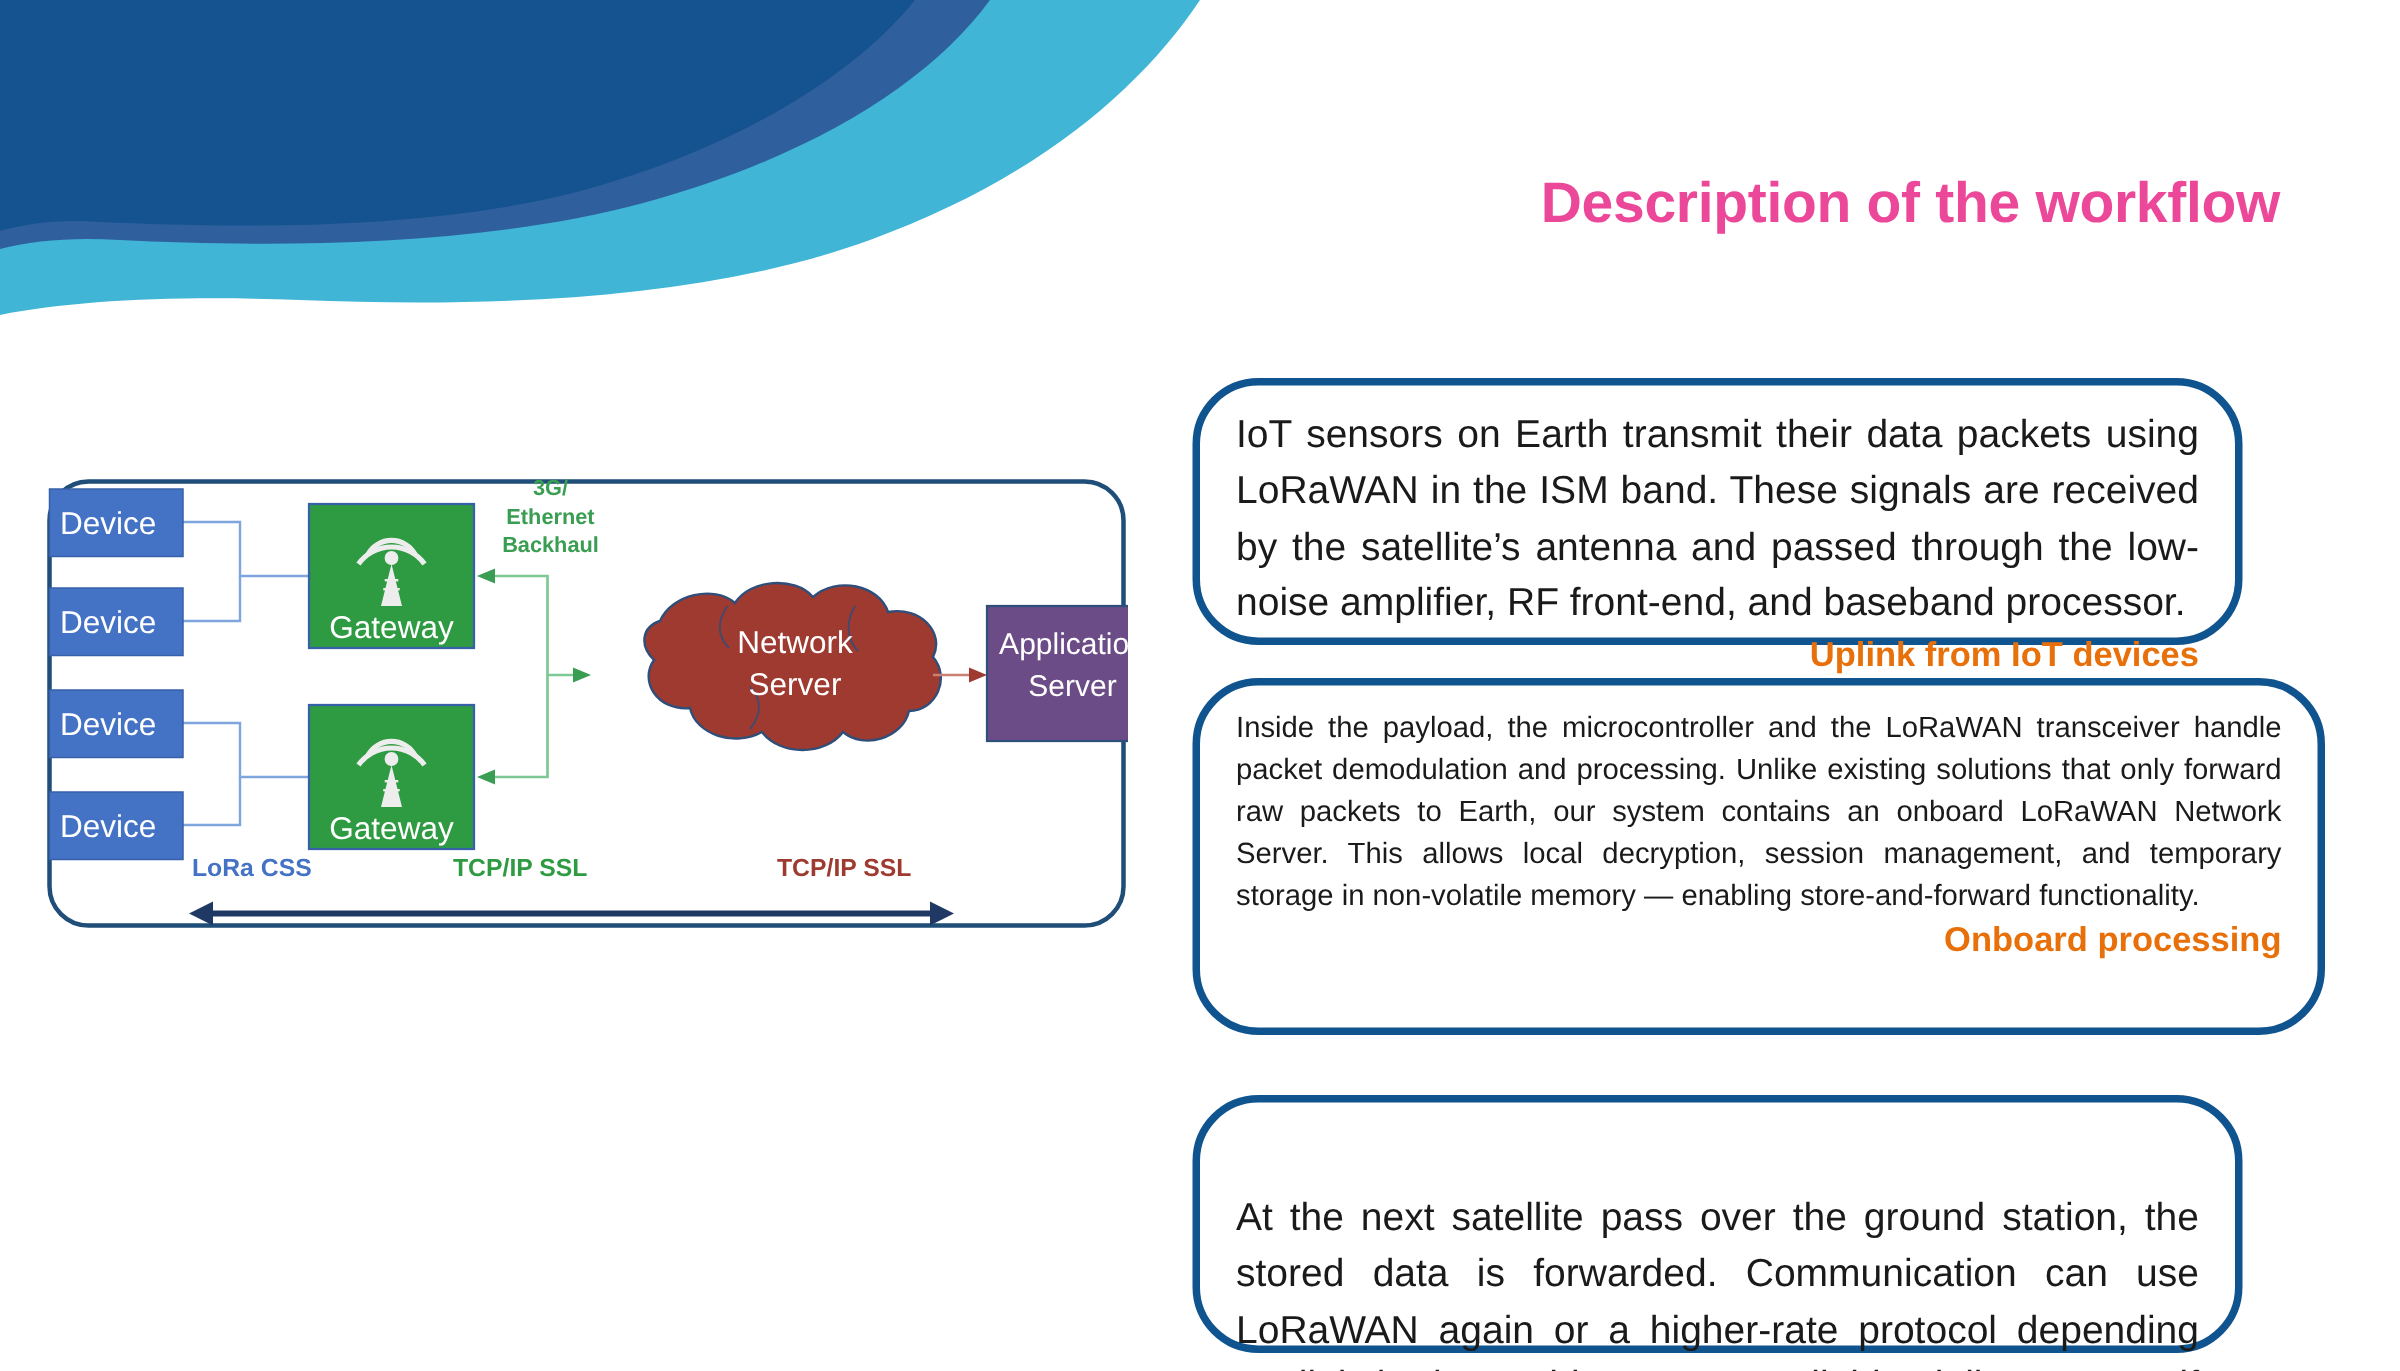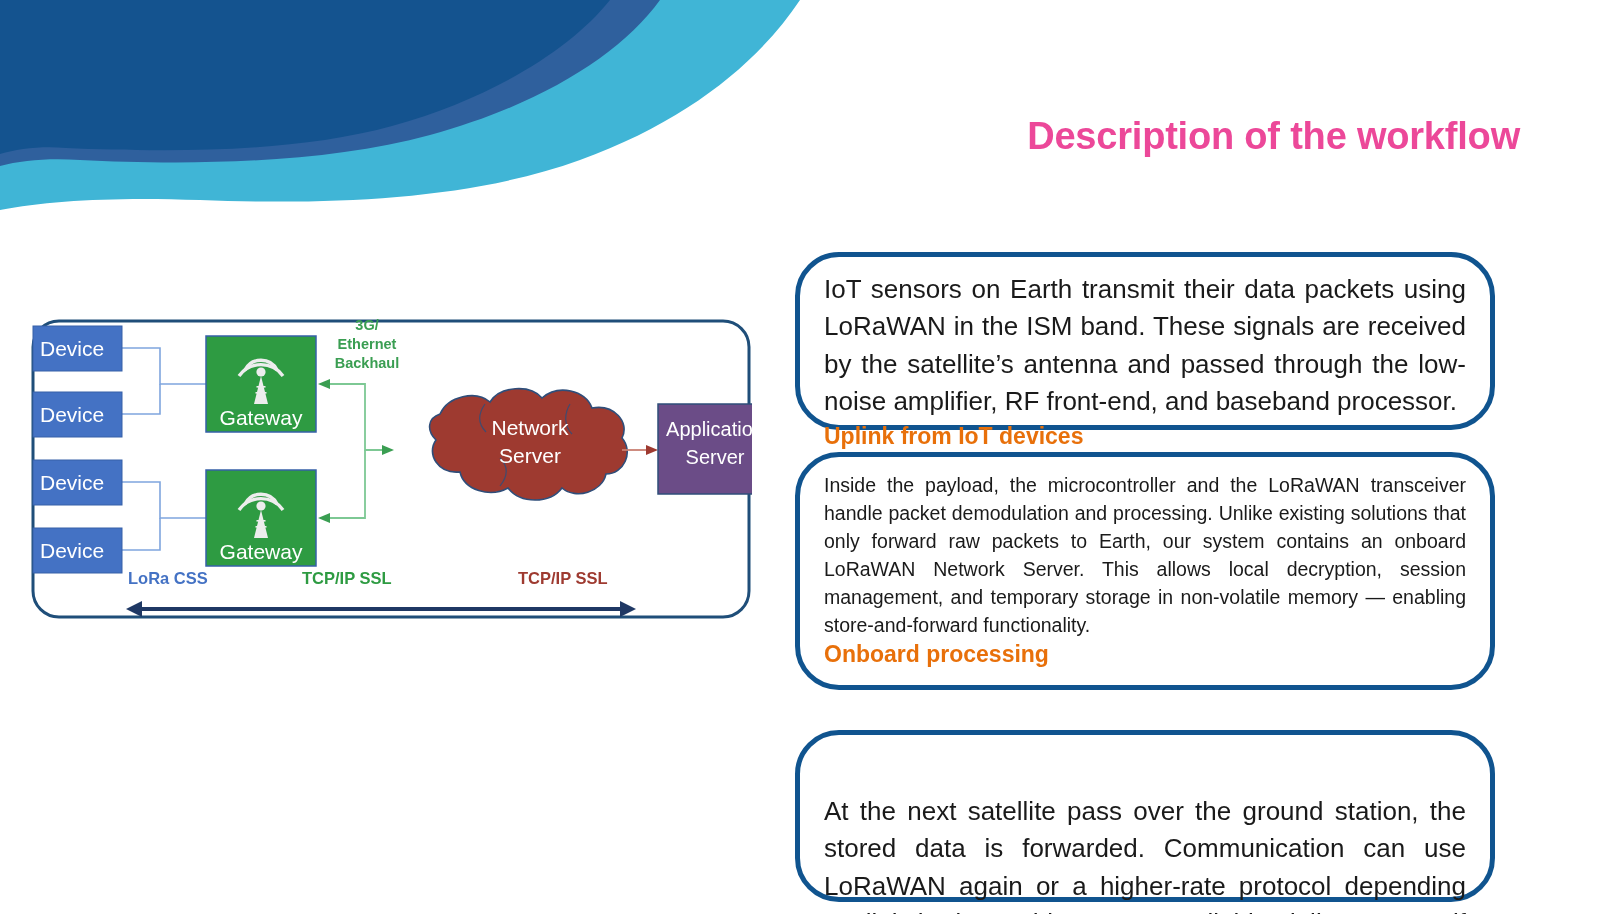--- a/index.html
+++ b/index.html
@@ -63,26 +63,27 @@
     color: #1a1a1a;
     text-align: justify;
     text-align-last: left;
     margin: 0;
   }
   .callout-label {
     font-family: "Liberation Sans", sans-serif;
     font-size: 23px;
     font-weight: bold;
     color: #E8700A;
+    text-align: right;
     margin-top: 2px;
     white-space: nowrap;
   }
 
   #callout-uplink   { left: 795px; top: 252px;  width: 700px; height: 178px; }
-  #callout-onboard  { left: 795px; top: 452px;  width: 700px; height: 238px; }
+  #callout-onboard  { left: 795px; top: 452px;  width: 755px; height: 238px; }
   #callout-downlink { left: 795px; top: 730px;  width: 700px; height: 172px; }
 
   #callout-onboard .callout-body { font-size: 19.5px; }
   #callout-downlink .callout-body { text-align-last: left; margin-top: 44px; }
 </style>
 </head>
 <body>
 
 <svg id="corner-wave" viewBox="0 0 800 215" preserveAspectRatio="none">
   <path fill="#40B5D6" d="M0,0 L800,0 C760,60 690,120 580,160 C470,200 330,205 200,200 C120,197 50,200 0,210 Z"></path>

